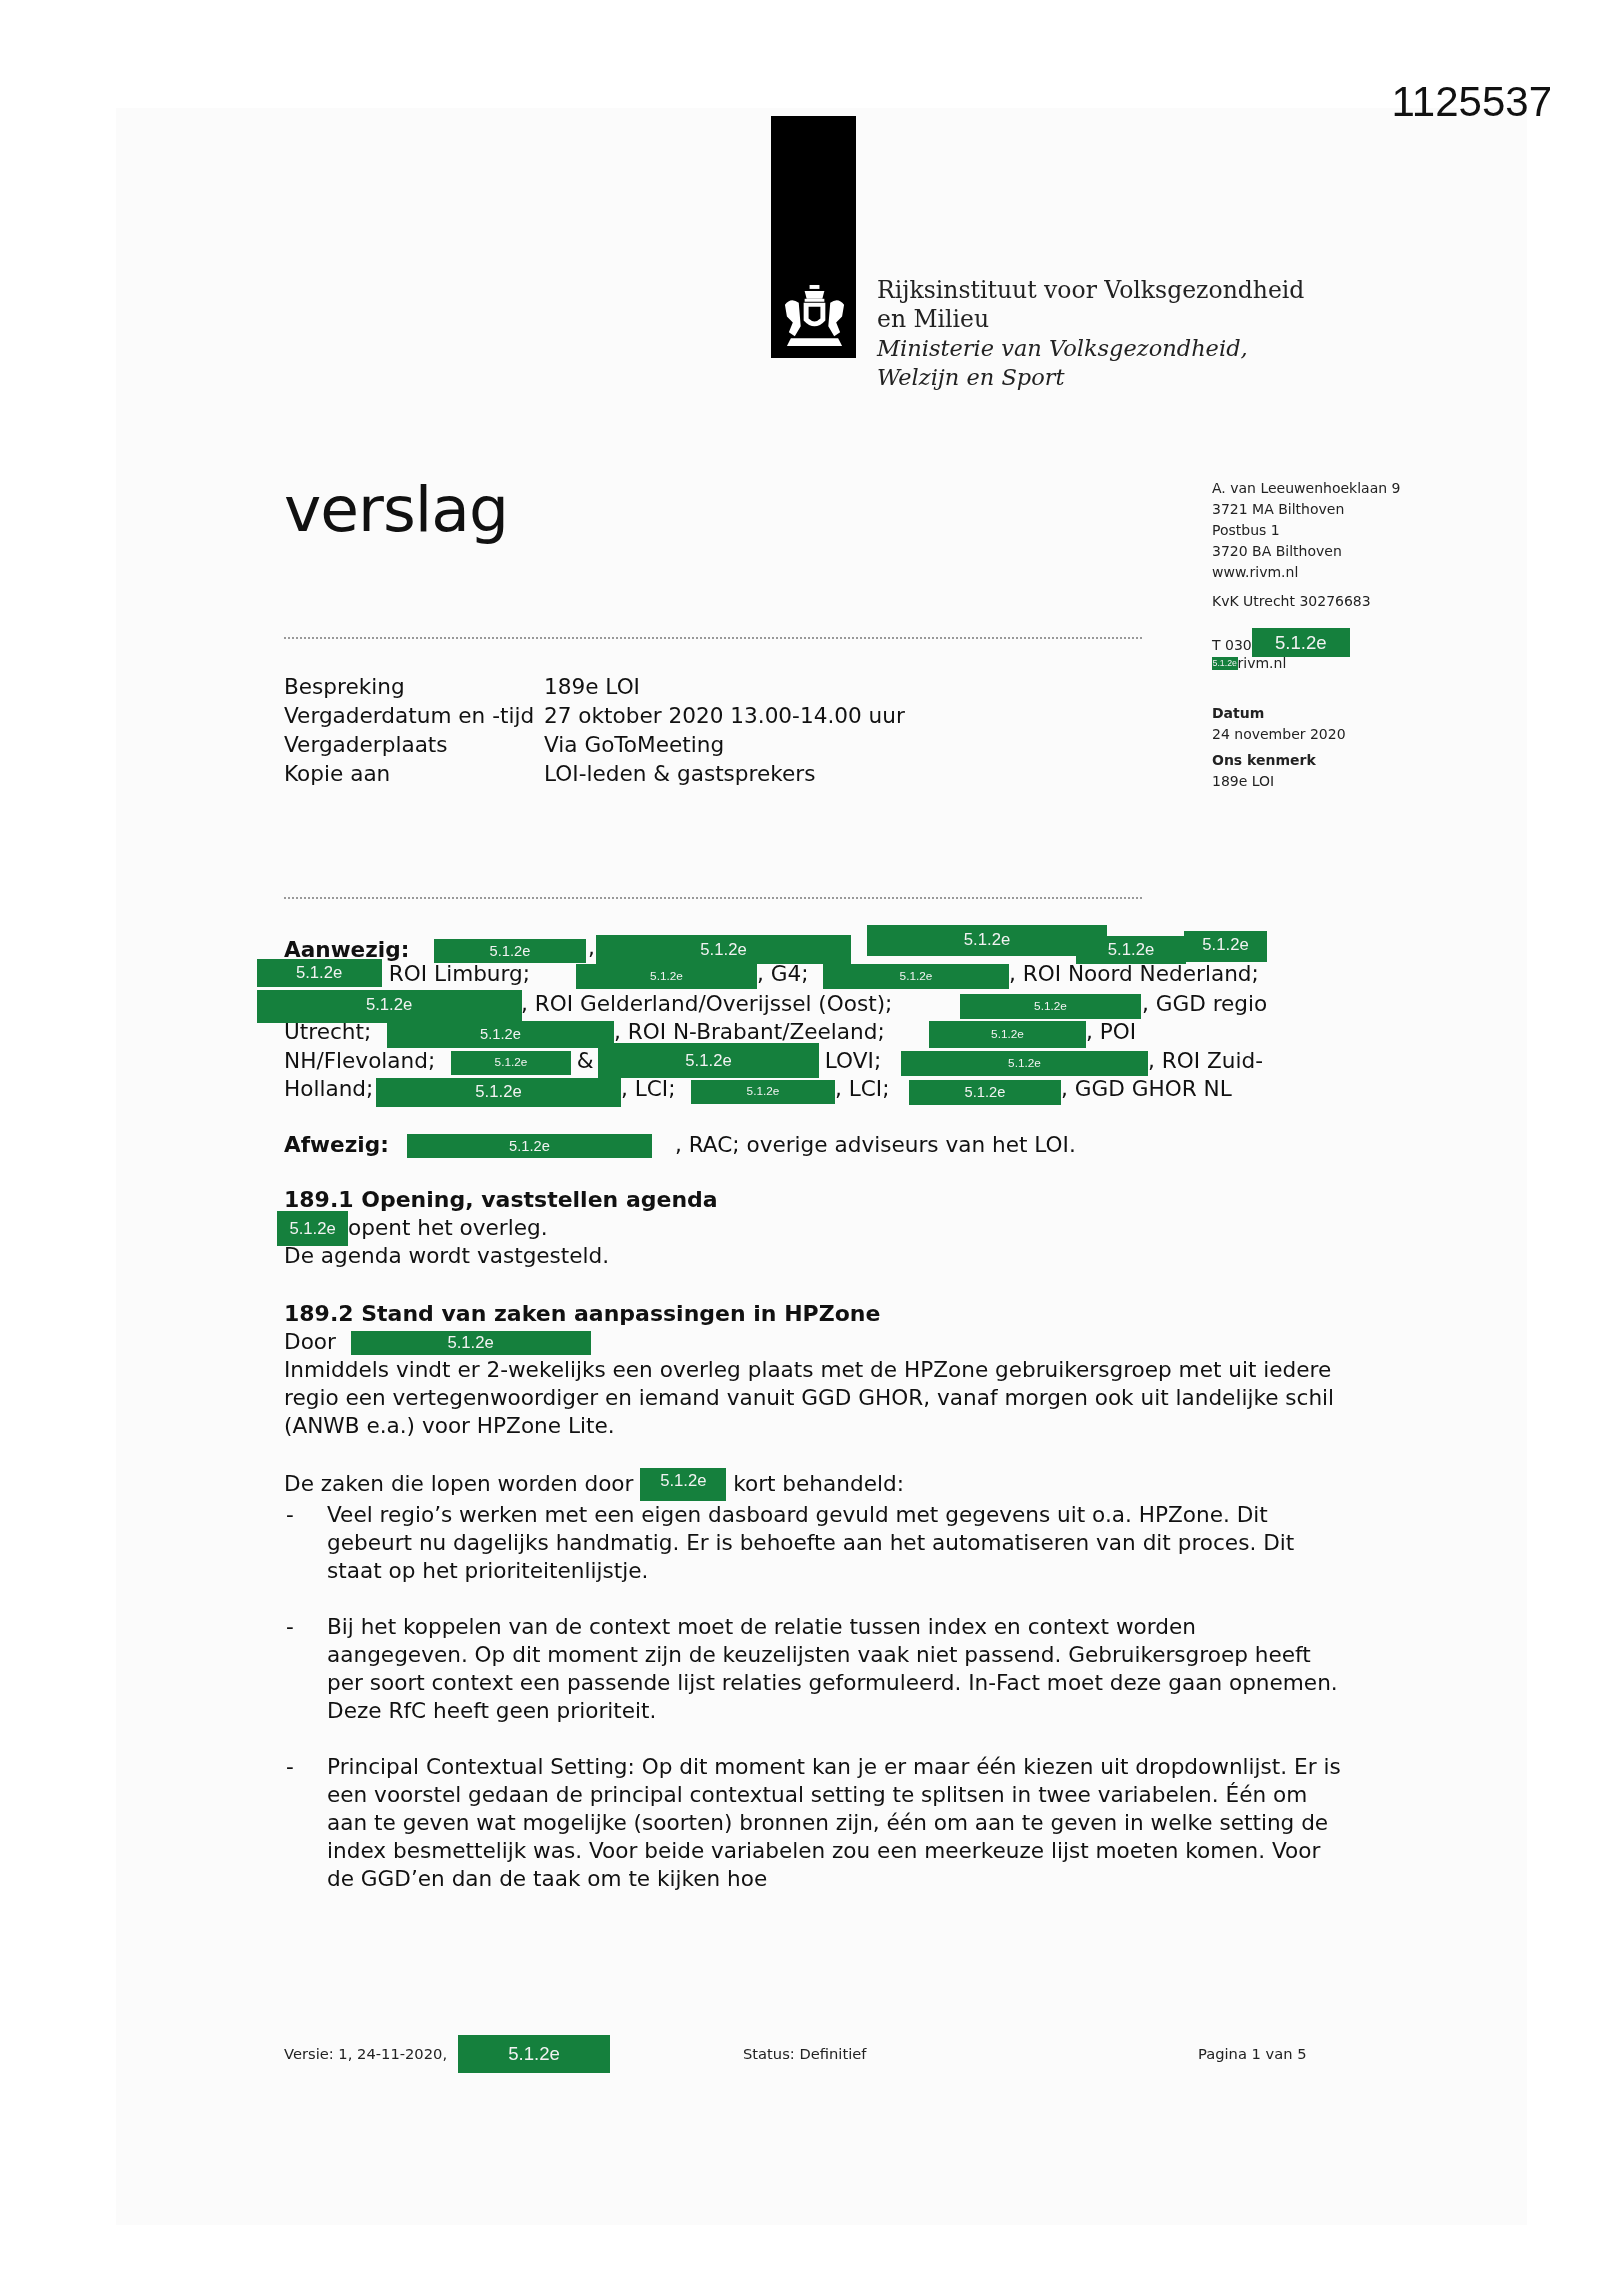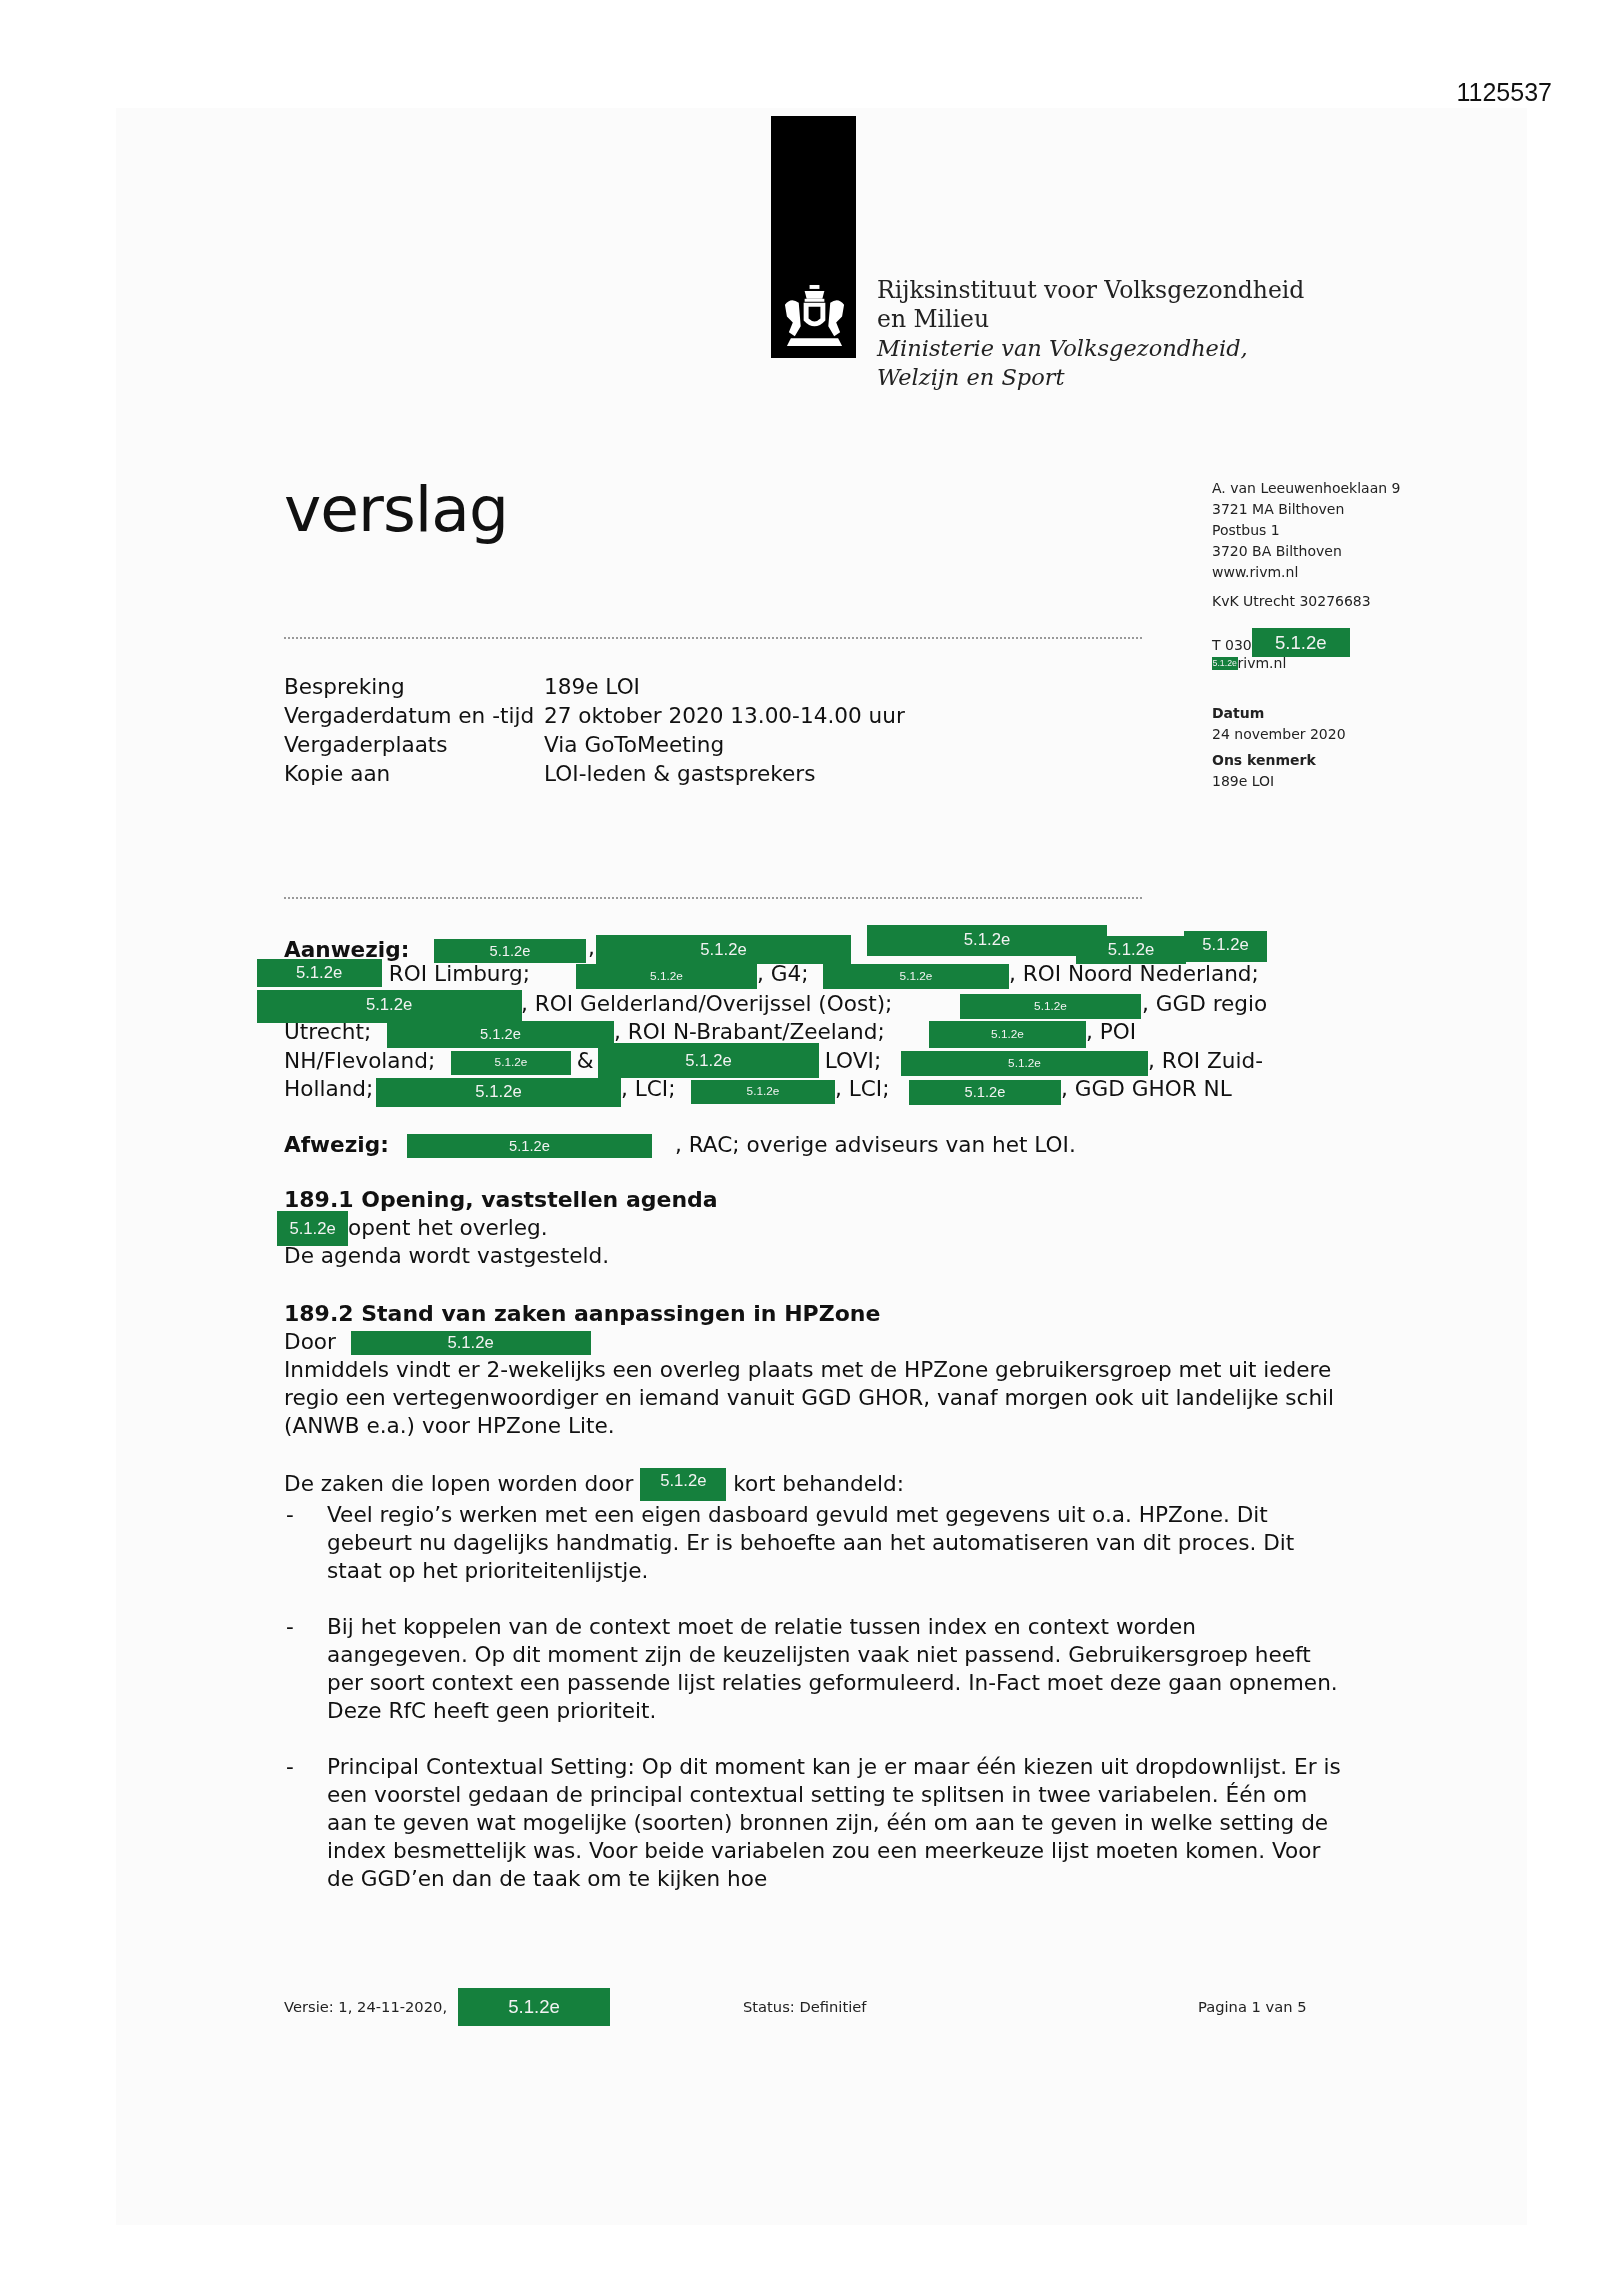--- a/index.html
+++ b/index.html
@@ -1,18 +1,18 @@
 <!DOCTYPE html>
 <html><head>
   <meta charset="utf-8">
   <style>
     html, body { margin:0; padding:0; }
     body { width:1621px; height:2292px; background:#ffffff; position:relative; overflow:hidden; color:#111; font-family:"DejaVu Sans", sans-serif; }
     .page-bg { position:absolute; left:116px; top:108px; width:1411px; height:2117px; background:#fbfbfb; }
-    .docid { position:absolute; top:78px; right:69px; font-family:"Liberation Sans", sans-serif; font-size:25px; color:#111; }
+    .docid { position:absolute; top:78px; right:69px; font-family:"Liberation Sans", sans-serif; font-size:42px; color:#111; }
     .logo-bar { position:absolute; left:771px; top:116px; width:85px; height:242px; background:#000; }
     .crest { position:absolute; left:9.8px; top:167px; width:67px; height:69px; }
     .org { position:absolute; left:877px; top:276px; font-family:"DejaVu Serif", serif; font-size:23.5px; line-height:29px; color:#222; }
     .org .it { font-style:italic; font-size:22.5px; }
     .title { position:absolute; left:284px; top:473px; font-family:"DejaVu Sans", sans-serif; font-size:63px; letter-spacing:-1px; color:#111; }
     .addr { position:absolute; left:1212px; top:478px; font-family:"DejaVu Sans", sans-serif; font-size:14px; line-height:21px; color:#222; }
     .addr .gap { height:7.8px; }
     .addr .gap2 { height:19.6px; }
     .addr .lbl { font-weight:bold; }
     .red { display:inline-block; background:#15803d; color:#f2f2f2; text-align:center; font-family:Liberation Sans, sans-serif; font-size:14.7px; vertical-align:middle; }
@@ -21,21 +21,21 @@
     .meta .row { display:flex; }
     .meta .k { width:260px; }
     .body { position:absolute; left:284px; width:1059px; font-size:21.6px; line-height:28px; }
     .bold { font-weight:bold; }
     .abs { position:absolute; }
     .h { font-weight:bold; font-size:22px; }
     ul.dash { list-style:none; margin:0; padding:0; }
     ul.dash li { position:relative; padding-left:43px; margin-bottom:28px; }
     ul.dash li::before { content:"-"; position:absolute; left:2px; }
     .footer { position:absolute; top:1998px; left:284px; width:1029px; font-size:14.7px; color:#222; }
-    .footer span { position:absolute; white-space:nowrap; }
+    .footer span { position:absolute; white-space:nowrap;margin-top:47px; }
   </style>
 </head>
 <body>
 
 <div class="page-bg"></div>
 
 <div class="docid">1125537</div>
 
 <div class="logo-bar">
   <svg class="crest" viewBox="0 0 68 70">

